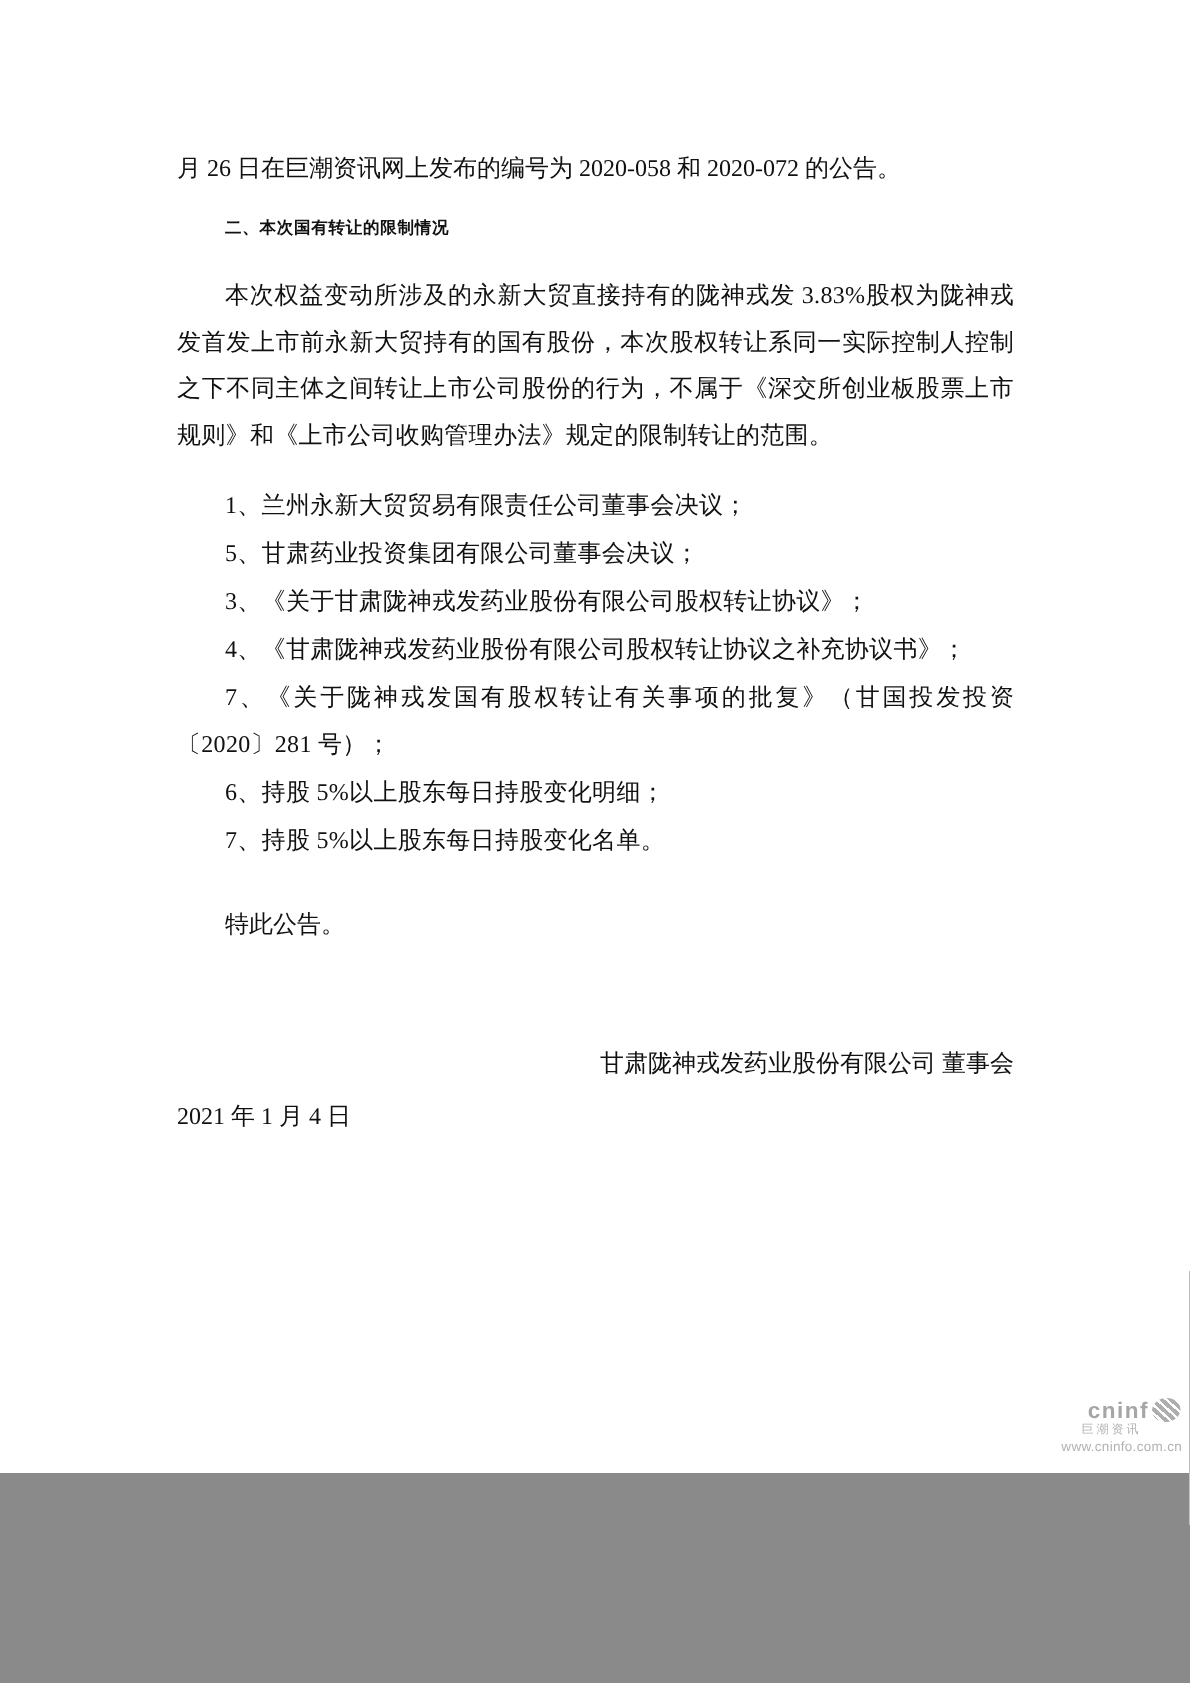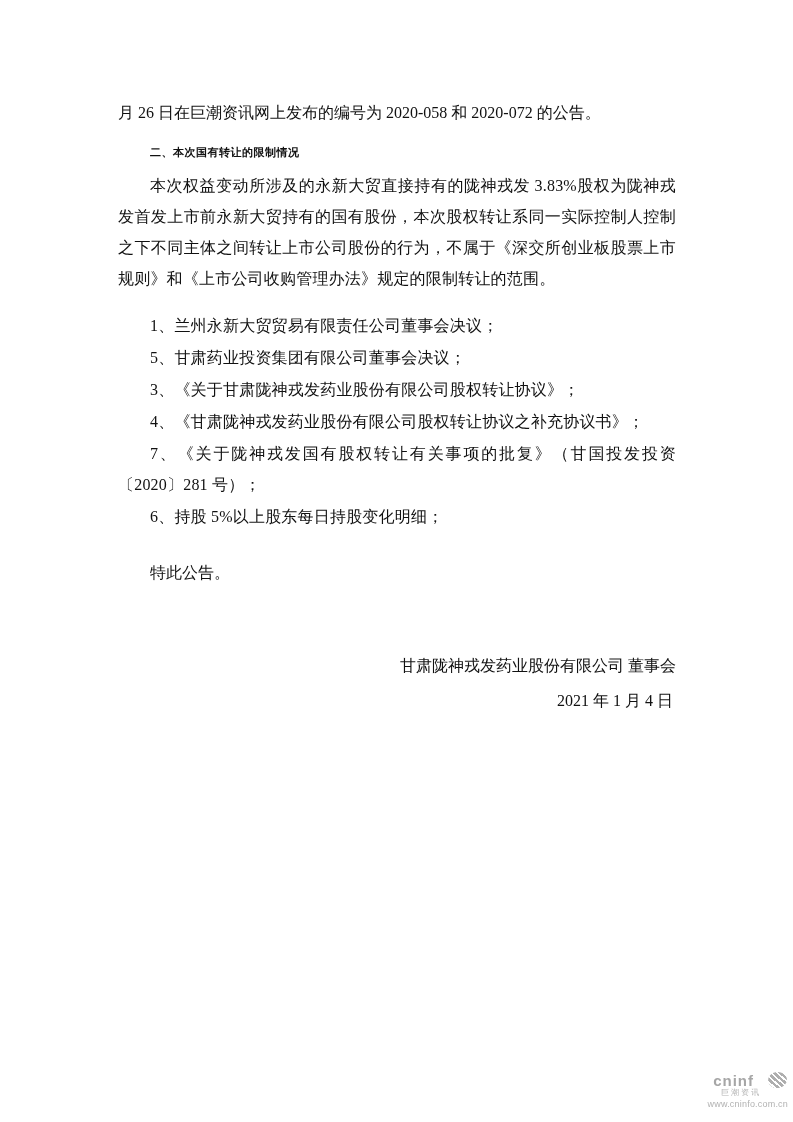--- a/index.html
+++ b/index.html
@@ -1,20 +1,20 @@
 <!DOCTYPE html>
 <html><head>
 <meta charset="utf-8">
 <style>
   * { margin: 0; padding: 0; box-sizing: border-box; }
   html, body { background: #8a8a8a; }
   .page {
     position: relative;
     width: 793px;
-    height: 1122px;
+    height: 982px;
     background: #ffffff;
     margin: 0 auto;
     overflow: hidden;
     font-family: "Liberation Serif", "DejaVu Serif", serif;
     color: #111111;
     text-decoration: underline;
   }
   .content {
     position: absolute;
     left: 118px;
@@ -27,51 +27,51 @@
   .sec-heading {
     font-family: "Liberation Sans", "DejaVu Sans", sans-serif;
     font-weight: bold;
     font-size: 11px;
     text-indent: 32px;
     letter-spacing: 0.5px;
   }
   .heading-2 { margin-top: 9px; }
   .heading-3 { margin-top: 13px; }
   .body-para {
-    margin-top: 2px;
+    margin-top: 14px;
     text-indent: 32px;
     text-align: justify;
     letter-spacing: 0.2px;
   }
   .doc-item {
     margin-top: 0;
     margin-bottom: 1px;
     text-indent: 32px;
     text-align: justify;
     letter-spacing: 0.2px;
   }
   .doc-item.first { margin-top: 16px; }
   .closing { margin-top: 25px; text-indent: 32px; }
   .signature { margin-top: 62px; text-align: right; }
-  .sign-date { margin-top: 4px; text-align: right; padding-right: 3px; }
+  .sign-date { margin-top: 4px; padding-right: 3px; }
 
   .watermark {
     position: absolute;
     right: 4px;
     bottom: 12px;
     width: 130px;
     text-align: right;
     font-family: "Liberation Sans", "DejaVu Sans", sans-serif;
     user-select: none;
   }
   .logo-row {
     display: flex;
     align-items: flex-end;
     justify-content: flex-end;
-    gap: 14px;
+    gap: 2px;
     padding-right: 2px;
   }
   .logo-text {
     font-weight: bold;
     font-size: 15px;
     color: #a6a6a6;
     letter-spacing: 1px;
     line-height: 15px;
   }
   .logo-swirl {
@@ -107,20 +107,21 @@
 
     <p class="body-para">本次权益变动所涉及的永新大贸直接持有的陇神戎发 3.83%股权为陇神戎发首发上市前永新大贸持有的国有股份，本次股权转让系同一实际控制人控制之下不同主体之间转让上市公司股份的行为，不属于《深交所创业板股票上市规则》和《上市公司收购管理办法》规定的限制转让的范围。</p>
 
 
     <p class="doc-item first">1、兰州永新大贸贸易有限责任公司董事会决议；</p>
     <p class="doc-item">5、甘肃药业投资集团有限公司董事会决议；</p>
     <p class="doc-item">3、《关于甘肃陇神戎发药业股份有限公司股权转让协议》；</p>
     <p class="doc-item">4、《甘肃陇神戎发药业股份有限公司股权转让协议之补充协议书》；</p>
     <p class="doc-item">7、《关于陇神戎发国有股权转让有关事项的批复》（甘国投发投资〔2020〕281 号）；</p>
     <p class="doc-item">6、持股 5%以上股东每日持股变化明细；</p>
+    <p class="doc-item">7、持股 5%以上股东每日持股变化名单。</p>
 
     <p class="closing">特此公告。</p>
 
     <p class="signature">甘肃陇神戎发药业股份有限公司 董事会</p>
     <p class="sign-date">2021 年 1 月 4 日</p>
   </div>
 
   <div class="watermark">
     <div class="logo-row">
       <span class="logo-text">cninf</span>

